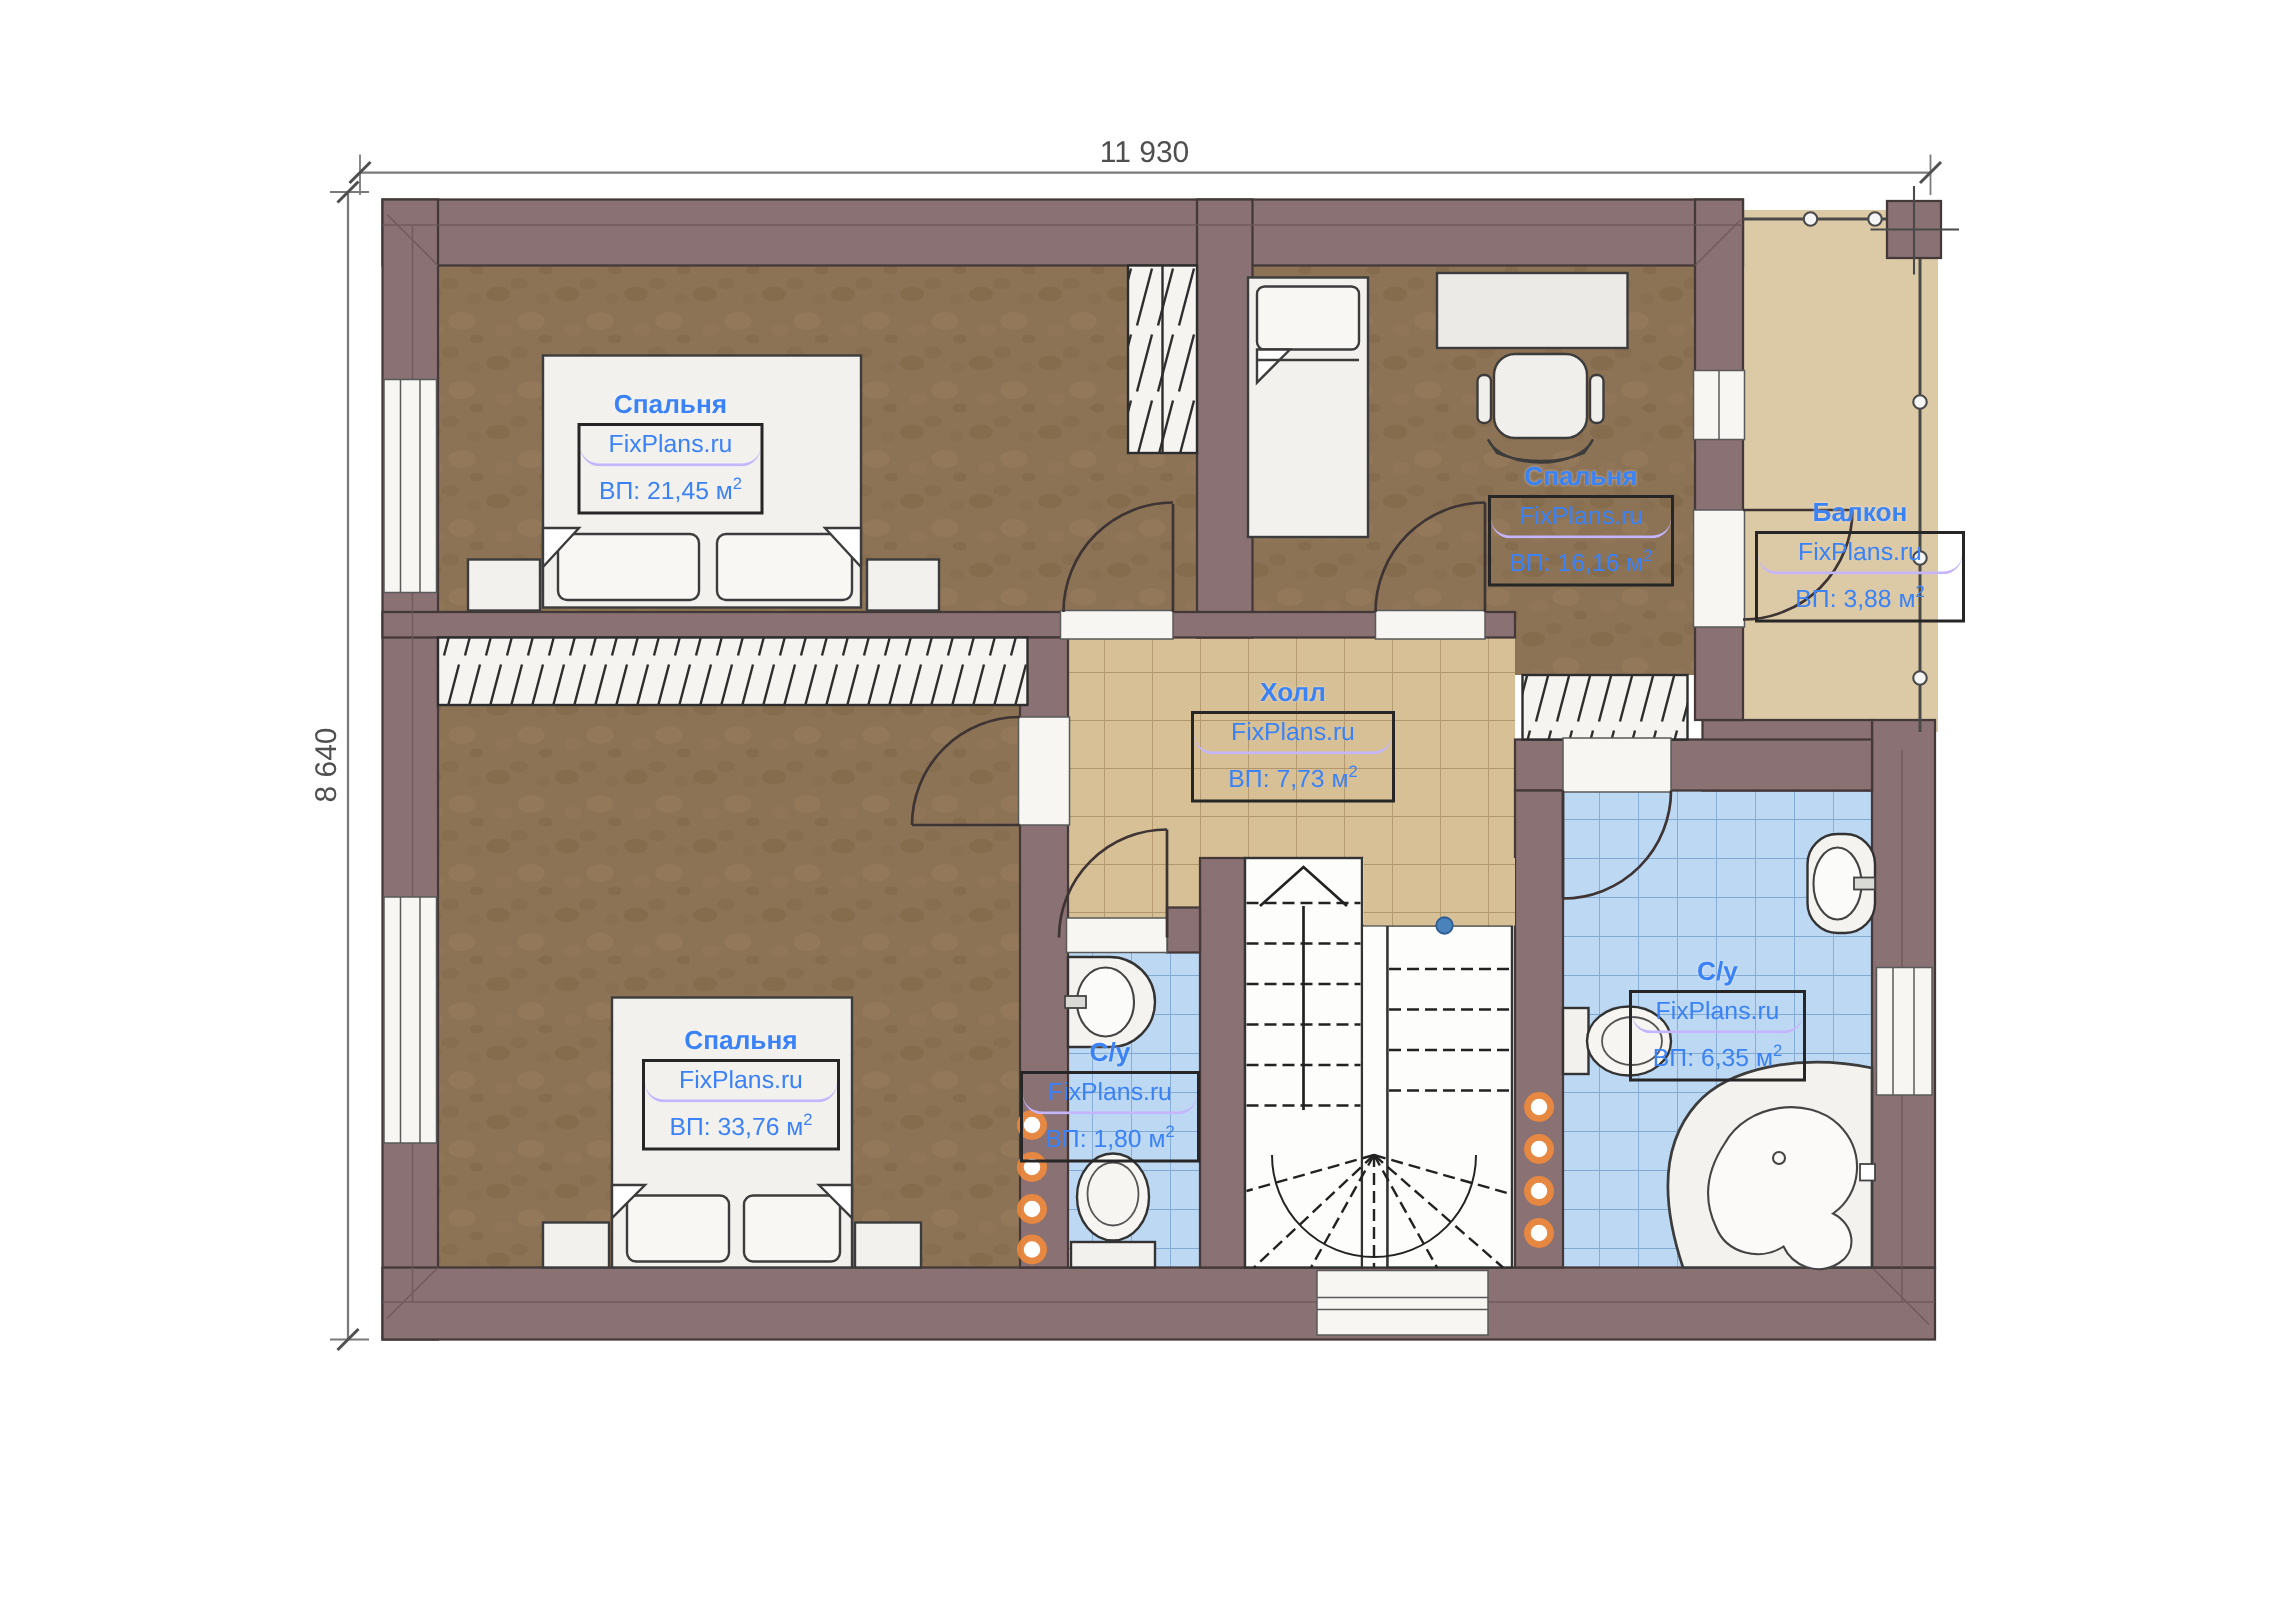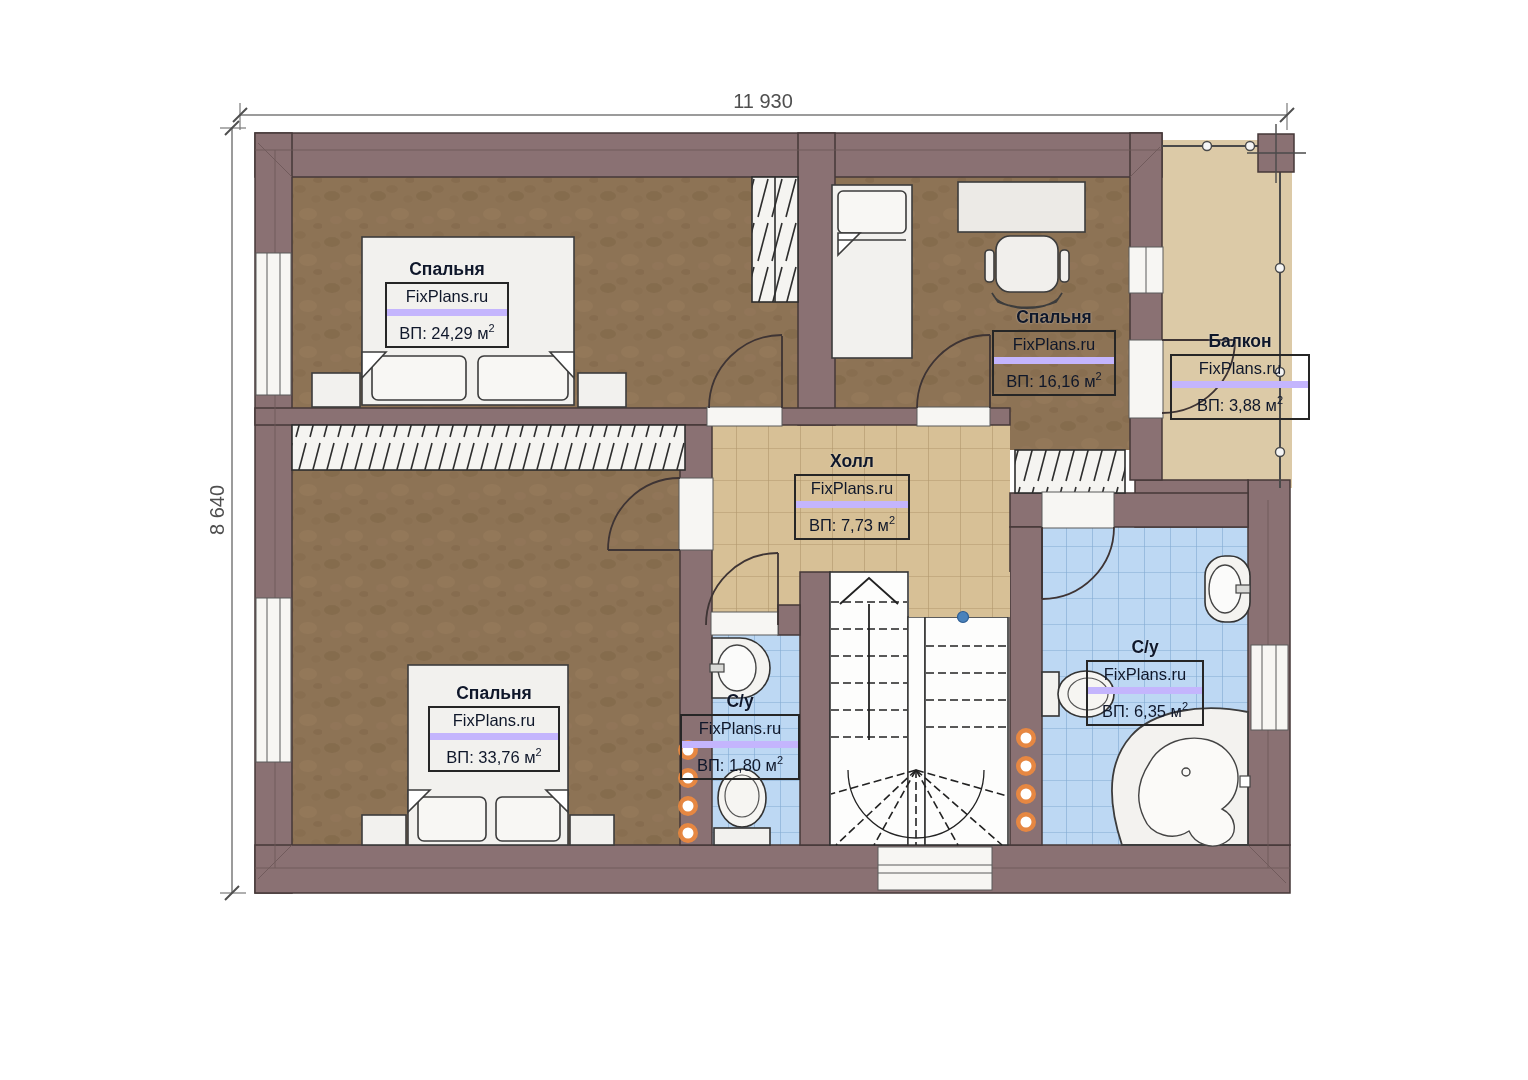--- a/index.html
+++ b/index.html
@@ -1,24 +1,24 @@
 <!DOCTYPE html>
 <html><head>
 <meta charset="utf-8">
 <style>
   html,body{margin:0;padding:0;background:#ffffff;}
   body{font-family:"Liberation Sans", sans-serif;}
   .stage{position:relative;width:1528px;height:1080px;background:#ffffff;overflow:hidden;}
   .stage svg{position:absolute;left:0;top:0;}
-  .room-label{position:absolute;text-align:center;color:#0f172a;z-index:5;}
+  .room-label{position:absolute;text-align:center;color:#3b82f6;z-index:5;}
   .room-label .rname{font-weight:bold;font-size:17.5px;line-height:22px;
     text-shadow:0 0 2px rgba(255,255,255,.55);}
   .room-label .rbox{margin-top:2px;border:2px solid #262626;}
   .room-label .rrow{font-size:16.5px;line-height:25px;padding:0 4px;white-space:nowrap;}
-  .room-label .rrow.first{border-bottom:7px solid #c4b5fd;}
+  .room-label .rrow.first{border-bottom:2px solid #c4b5fd;border-radius:13px;}
   .room-label sup{font-size:11px;}
   .dim-text{font-size:20px;fill:#4f4f4f;}
 </style>
 </head>
 <body>
 
 <div class="stage">
 
 <svg width="1528" height="1080" viewBox="0 0 1528 1080">
   <defs>
@@ -297,41 +297,41 @@
     <line x1="225" y1="135" x2="239" y2="121" stroke="#4f4f4f" stroke-width="2"></line>
     <line x1="225" y1="900" x2="239" y2="886" stroke="#4f4f4f" stroke-width="2"></line>
     <text class="dim-text" x="0" y="0" text-anchor="middle" transform="translate(224,510) rotate(-90)">8 640</text>
   </g>
 </svg>
 
 <div class="room-label" style="left:385px;top:258px;width:124px;">
   <div class="rname">Спальня</div>
   <div class="rbox">
     <div class="rrow first">FixPlans.ru</div>
-    <div class="rrow"><span>ВП: 24,29 м</span><sup>2</sup></div>
+    <div class="rrow"><span>ВП: 21,45 м</span><sup>2</sup></div>
   </div>
 </div>
 
 <div class="room-label" style="left:992px;top:306px;width:124px;">
   <div class="rname">Спальня</div>
   <div class="rbox">
     <div class="rrow first">FixPlans.ru</div>
     <div class="rrow"><span>ВП: 16,16 м</span><sup>2</sup></div>
   </div>
 </div>
 
 <div class="room-label" style="left:1170px;top:330px;width:140px;">
   <div class="rname">Балкон</div>
   <div class="rbox">
     <div class="rrow first">FixPlans.ru</div>
     <div class="rrow"><span>ВП: 3,88 м</span><sup>2</sup></div>
   </div>
 </div>
 
-<div class="room-label" style="left:794px;top:450px;width:116px;">
+<div class="room-label" style="left:794px;top:450px;width:136px;">
   <div class="rname">Холл</div>
   <div class="rbox">
     <div class="rrow first">FixPlans.ru</div>
     <div class="rrow"><span>ВП: 7,73 м</span><sup>2</sup></div>
   </div>
 </div>
 
 <div class="room-label" style="left:428px;top:682px;width:132px;">
   <div class="rname">Спальня</div>
   <div class="rbox">

